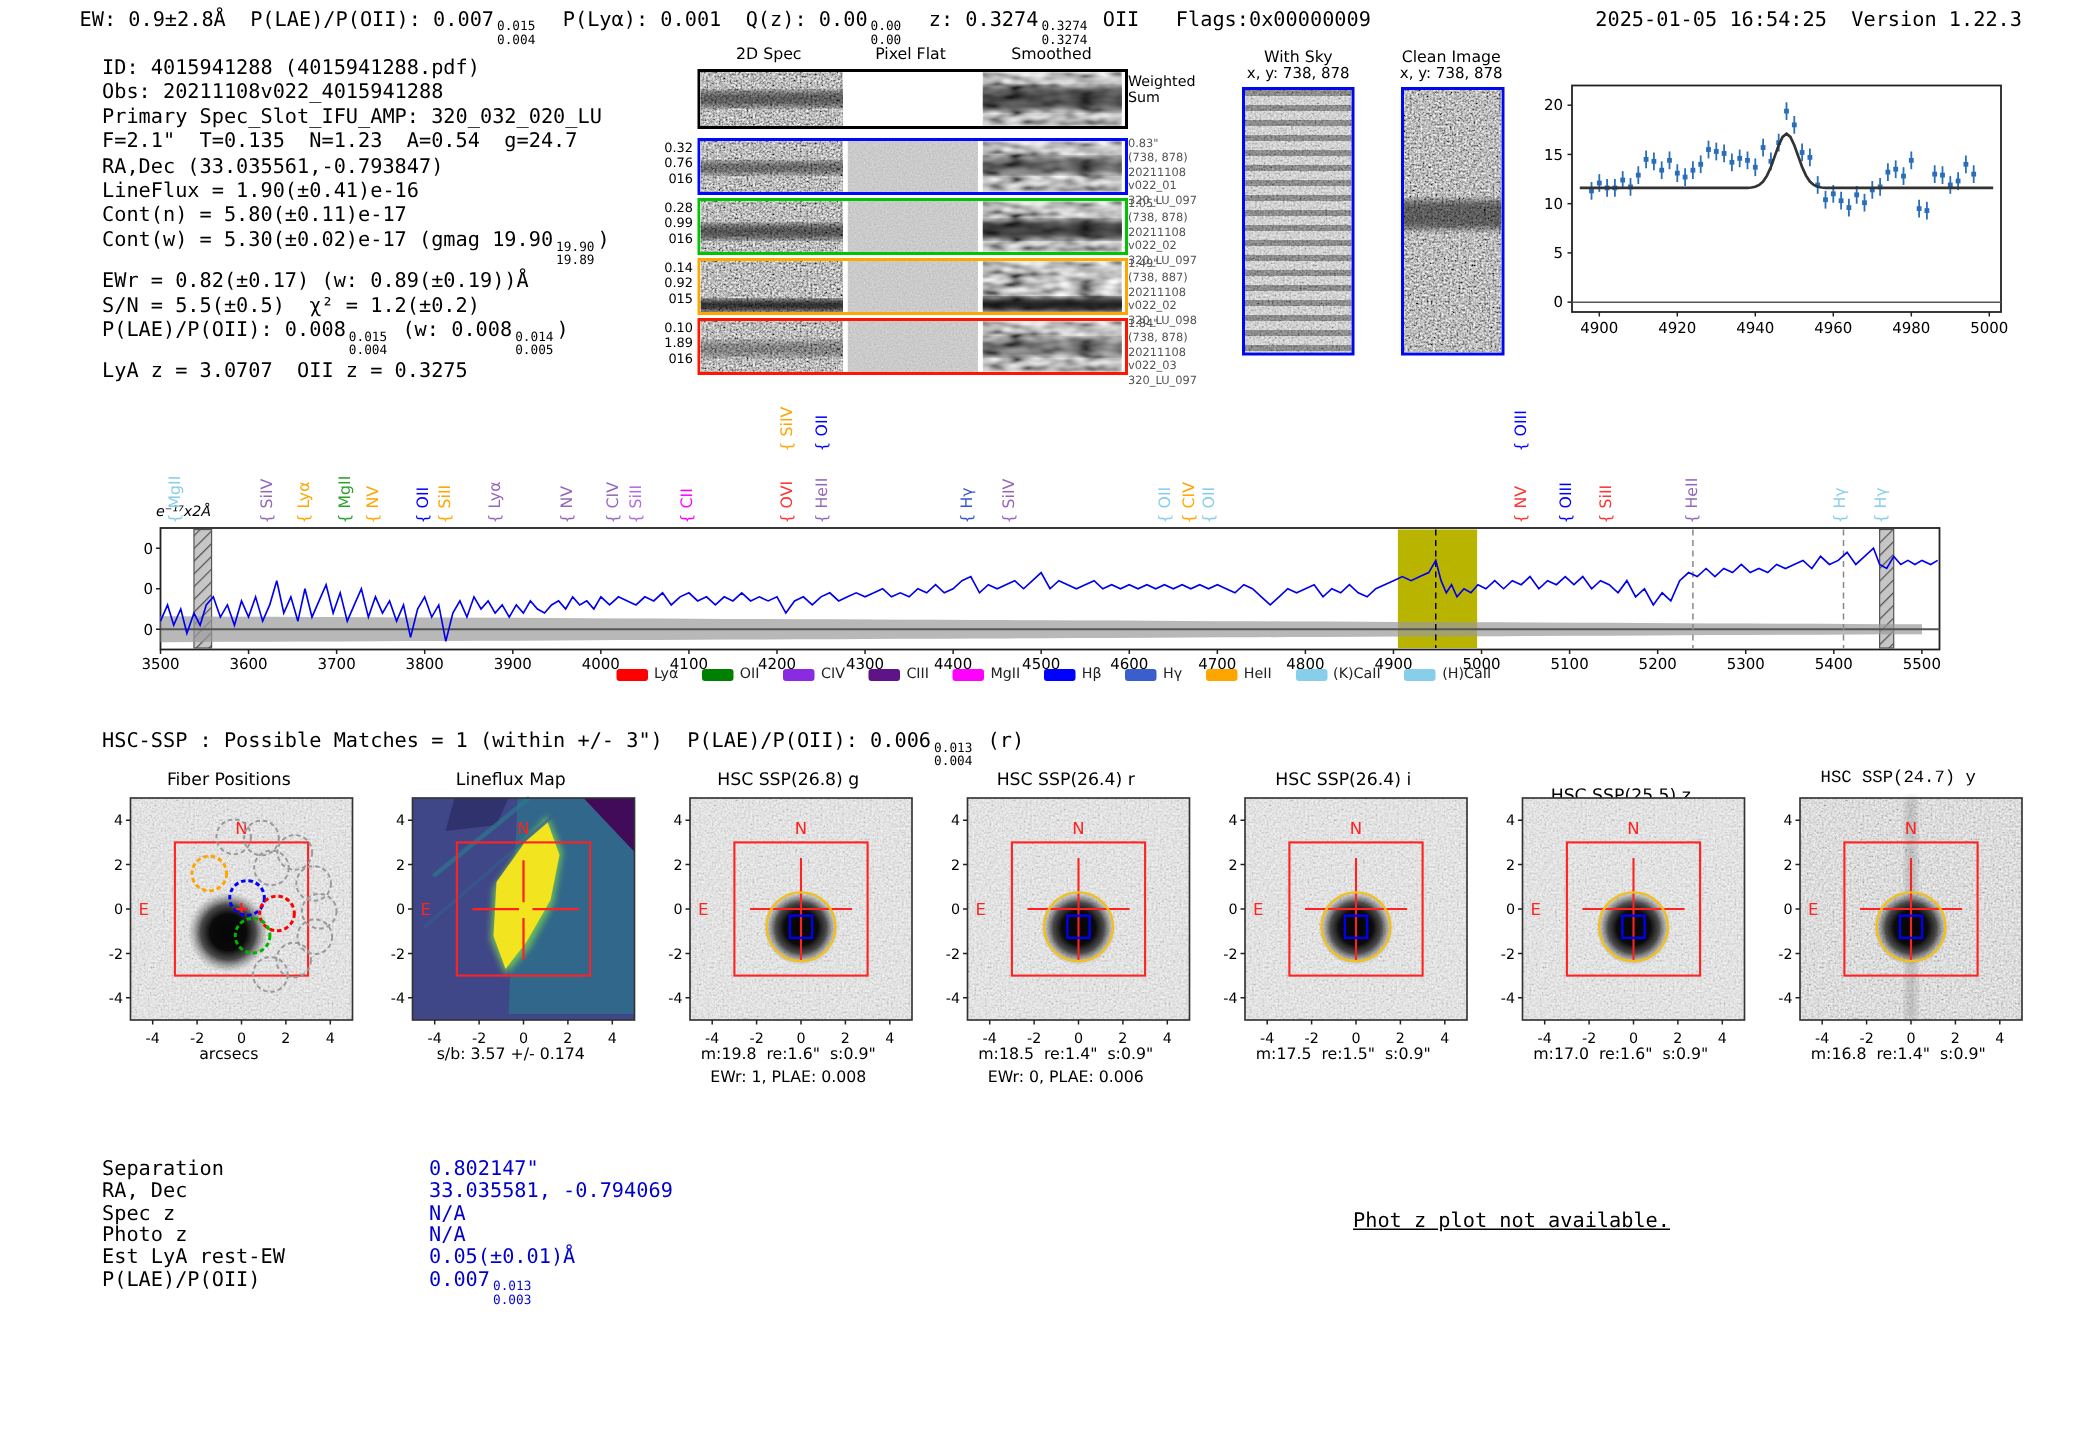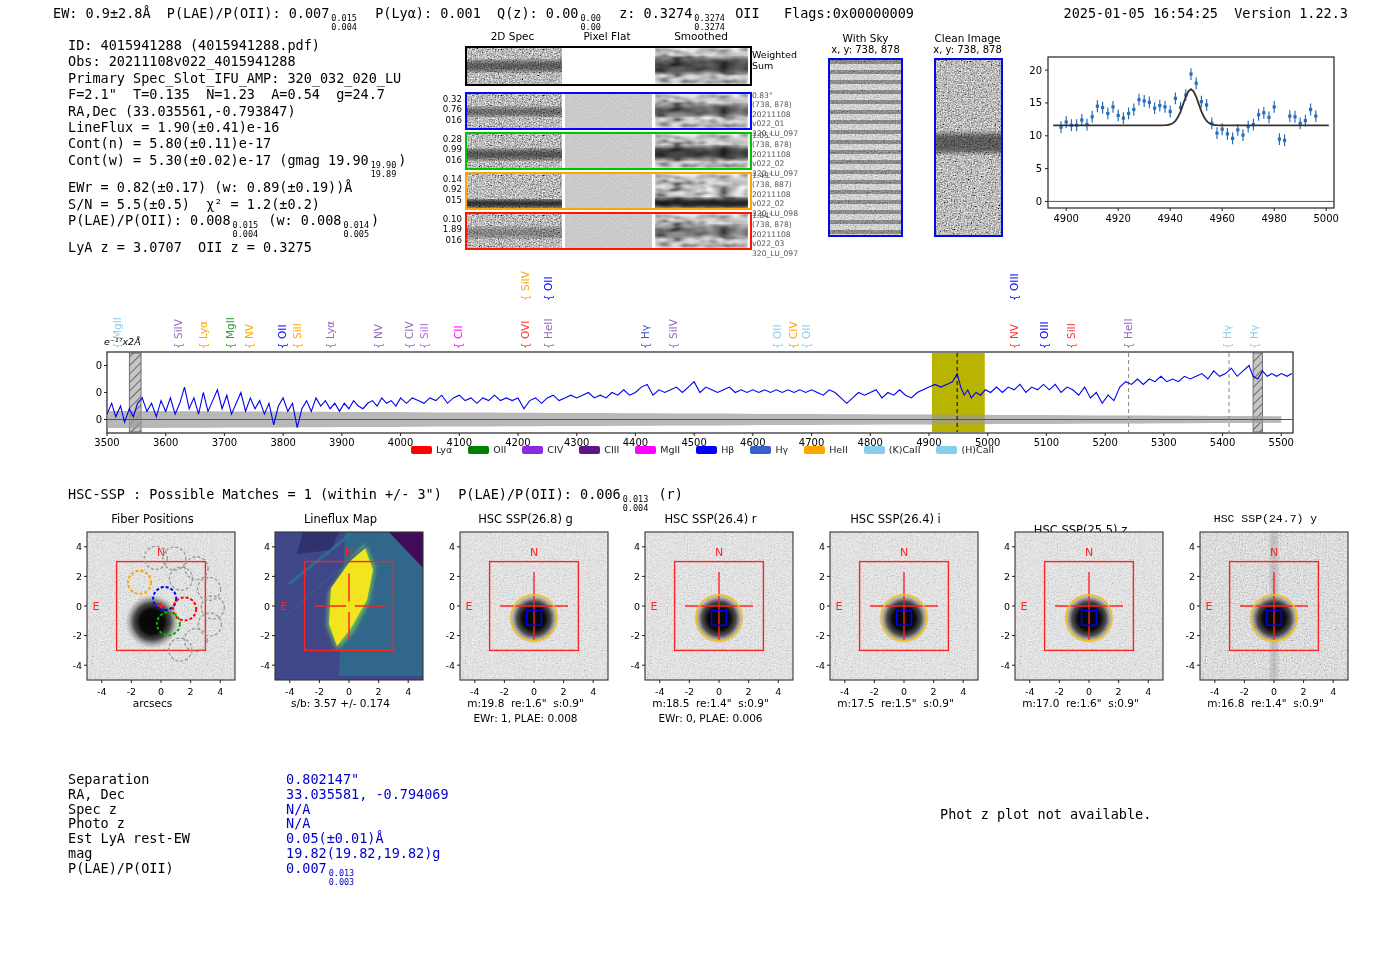--- a/index.html
+++ b/index.html
@@ -751,16 +751,15 @@
     </svg>
     <div class="abs pcap" style="left: 1178px; top: 697px; width: 175px;">m:16.8  re:1.4"  s:0.9"</div>
   </div>
 
 <div class="abs mono" id="matchTable" style="left:68px;top:772px;">
     <div class="trow"><span class="tlab">Separation</span><span class="tval">0.802147"</span></div>
     <div class="trow"><span class="tlab">RA, Dec</span><span class="tval">33.035581, -0.794069</span></div>
     <div class="trow"><span class="tlab">Spec z</span><span class="tval">N/A</span></div>
     <div class="trow"><span class="tlab">Photo z</span><span class="tval">N/A</span></div>
     <div class="trow"><span class="tlab">Est LyA rest-EW</span><span class="tval">0.05(±0.01)Å</span></div>
-    <div class="trow"><span class="tlab">mag</span><span class="tval">19.82(19.82,19.82)g</span></div>
     <div class="trow"><span class="tlab">P(LAE)/P(OII)</span><span class="tval">0.007<span class="stk"><span>0.013</span><span>0.003</span></span></span></div>
   </div>
-<div class="abs mono" style="left:940px;top:806px;font-size:13.5px;">Phot z plot not available.</div>
+<div class="abs mono" style="left:902px;top:806px;font-size:13.5px;text-decoration:underline;">Phot z plot not available.</div>
 
 </body></html>

